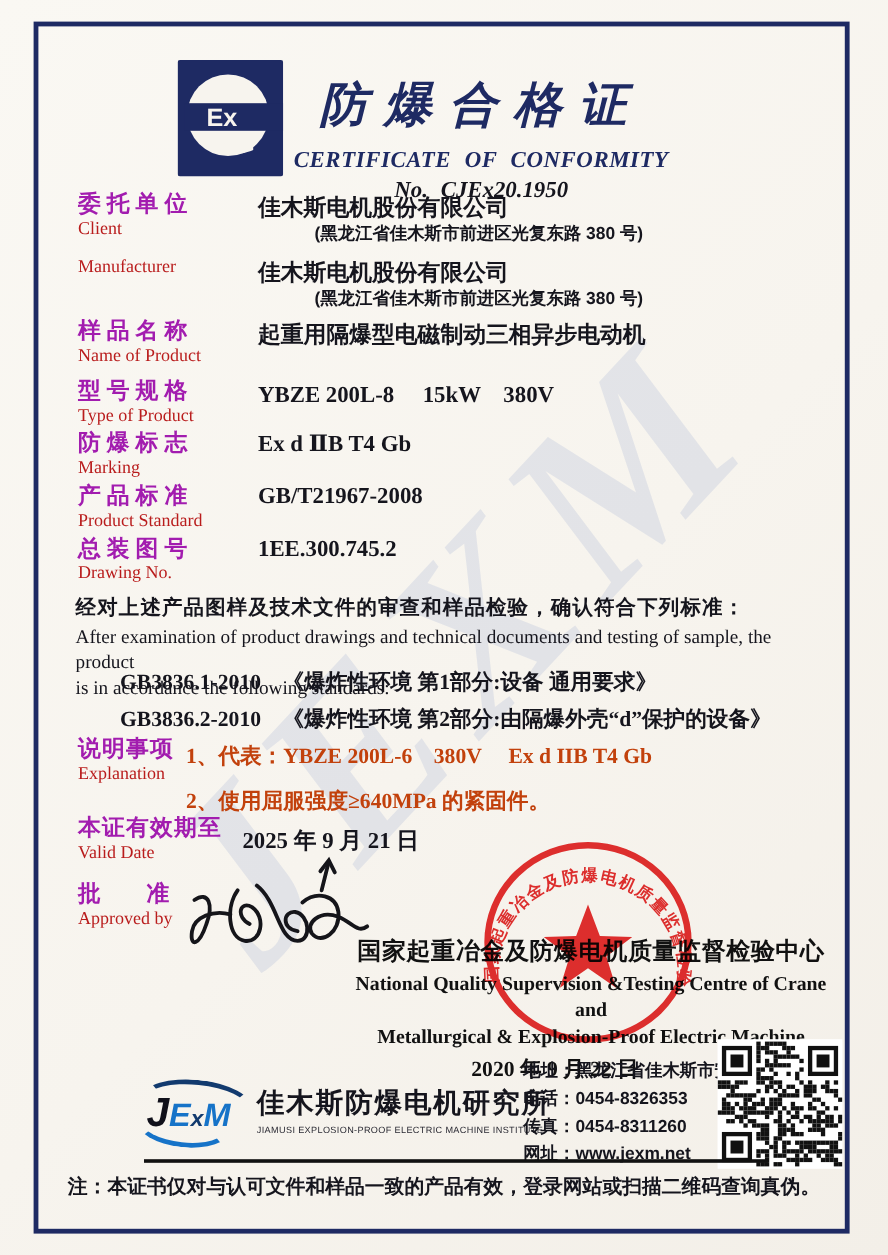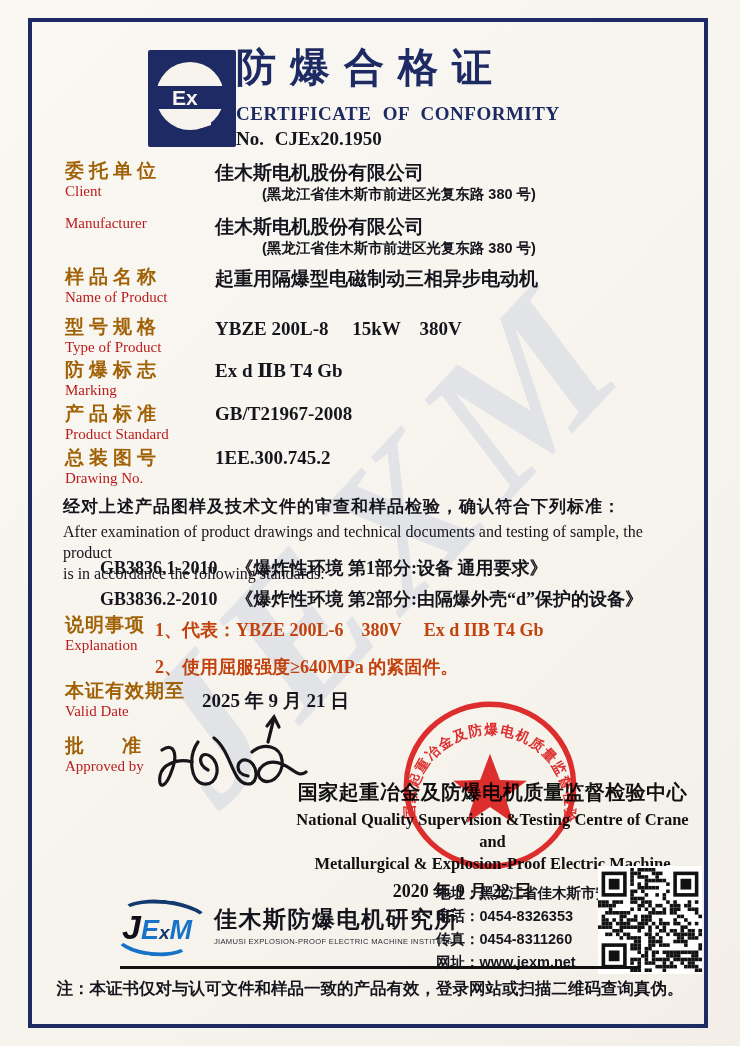--- a/index.html
+++ b/index.html
@@ -26,30 +26,30 @@
     transform:rotate(-47deg);
     font-family:"Liberation Serif","DejaVu Serif",serif;
     font-style:italic;font-weight:bold;
     font-size:200px;letter-spacing:18px;
     color:rgba(118,146,198,0.16);
     pointer-events:none;user-select:none;white-space:nowrap;
   }
 
   
   .exlogo{left:148px;top:50px;width:88px;height:97px;}
-  .head-text{left:236px;top:40px;width:330px;color:#1e2a63;}
+  .head-text{left:236px;top:60px;width:330px;text-align:center;color:#1e2a63;font-style:italic;}
   .head-title{font-size:40px;font-weight:bold;letter-spacing:14px;white-space:nowrap;}
   .head-sub{margin-top:8px;font-family:"Liberation Serif","DejaVu Serif",serif;
     font-weight:bold;font-size:19px;letter-spacing:0.5px;word-spacing:6px;color:#1e2a63;white-space:nowrap;}
   .head-no{margin-top:3px;font-family:"Liberation Serif","DejaVu Serif",serif;
     font-weight:bold;font-size:19px;color:#15151d;word-spacing:6px;}
 
   
   .row{position:absolute;left:65px;width:620px;}
-  .lab-cn{font-size:19px;font-weight:bold;color:#a16207;letter-spacing:5px;line-height:22px;white-space:nowrap;}
+  .lab-cn{font-size:19px;font-weight:bold;color:#a21caf;letter-spacing:5px;line-height:22px;white-space:nowrap;}
   .lab-en{font-family:"Liberation Serif","DejaVu Serif",serif;font-size:15px;color:#b91c1c;line-height:19px;white-space:nowrap;}
   .val{position:absolute;left:150px;top:0;font-size:19px;font-weight:bold;color:#15151d;white-space:nowrap;}
   .val2{position:absolute;left:150px;top:25px;font-size:14.5px;font-weight:bold;color:#15151d;white-space:nowrap;margin-left:47px;}
 
   .stmt{left:63px;top:495px;width:615px;color:#15151d;}
   .stmt-cn{font-size:17px;font-weight:bold;letter-spacing:1px;white-space:nowrap;}
   .stmt-en{font-family:"Liberation Serif","DejaVu Serif",serif;font-size:16px;line-height:21px;margin-top:3px;}
   .std{position:absolute;left:100px;font-size:18px;font-weight:bold;color:#15151d;
     font-family:"Liberation Serif","DejaVu Serif",serif;white-space:nowrap;}
 

